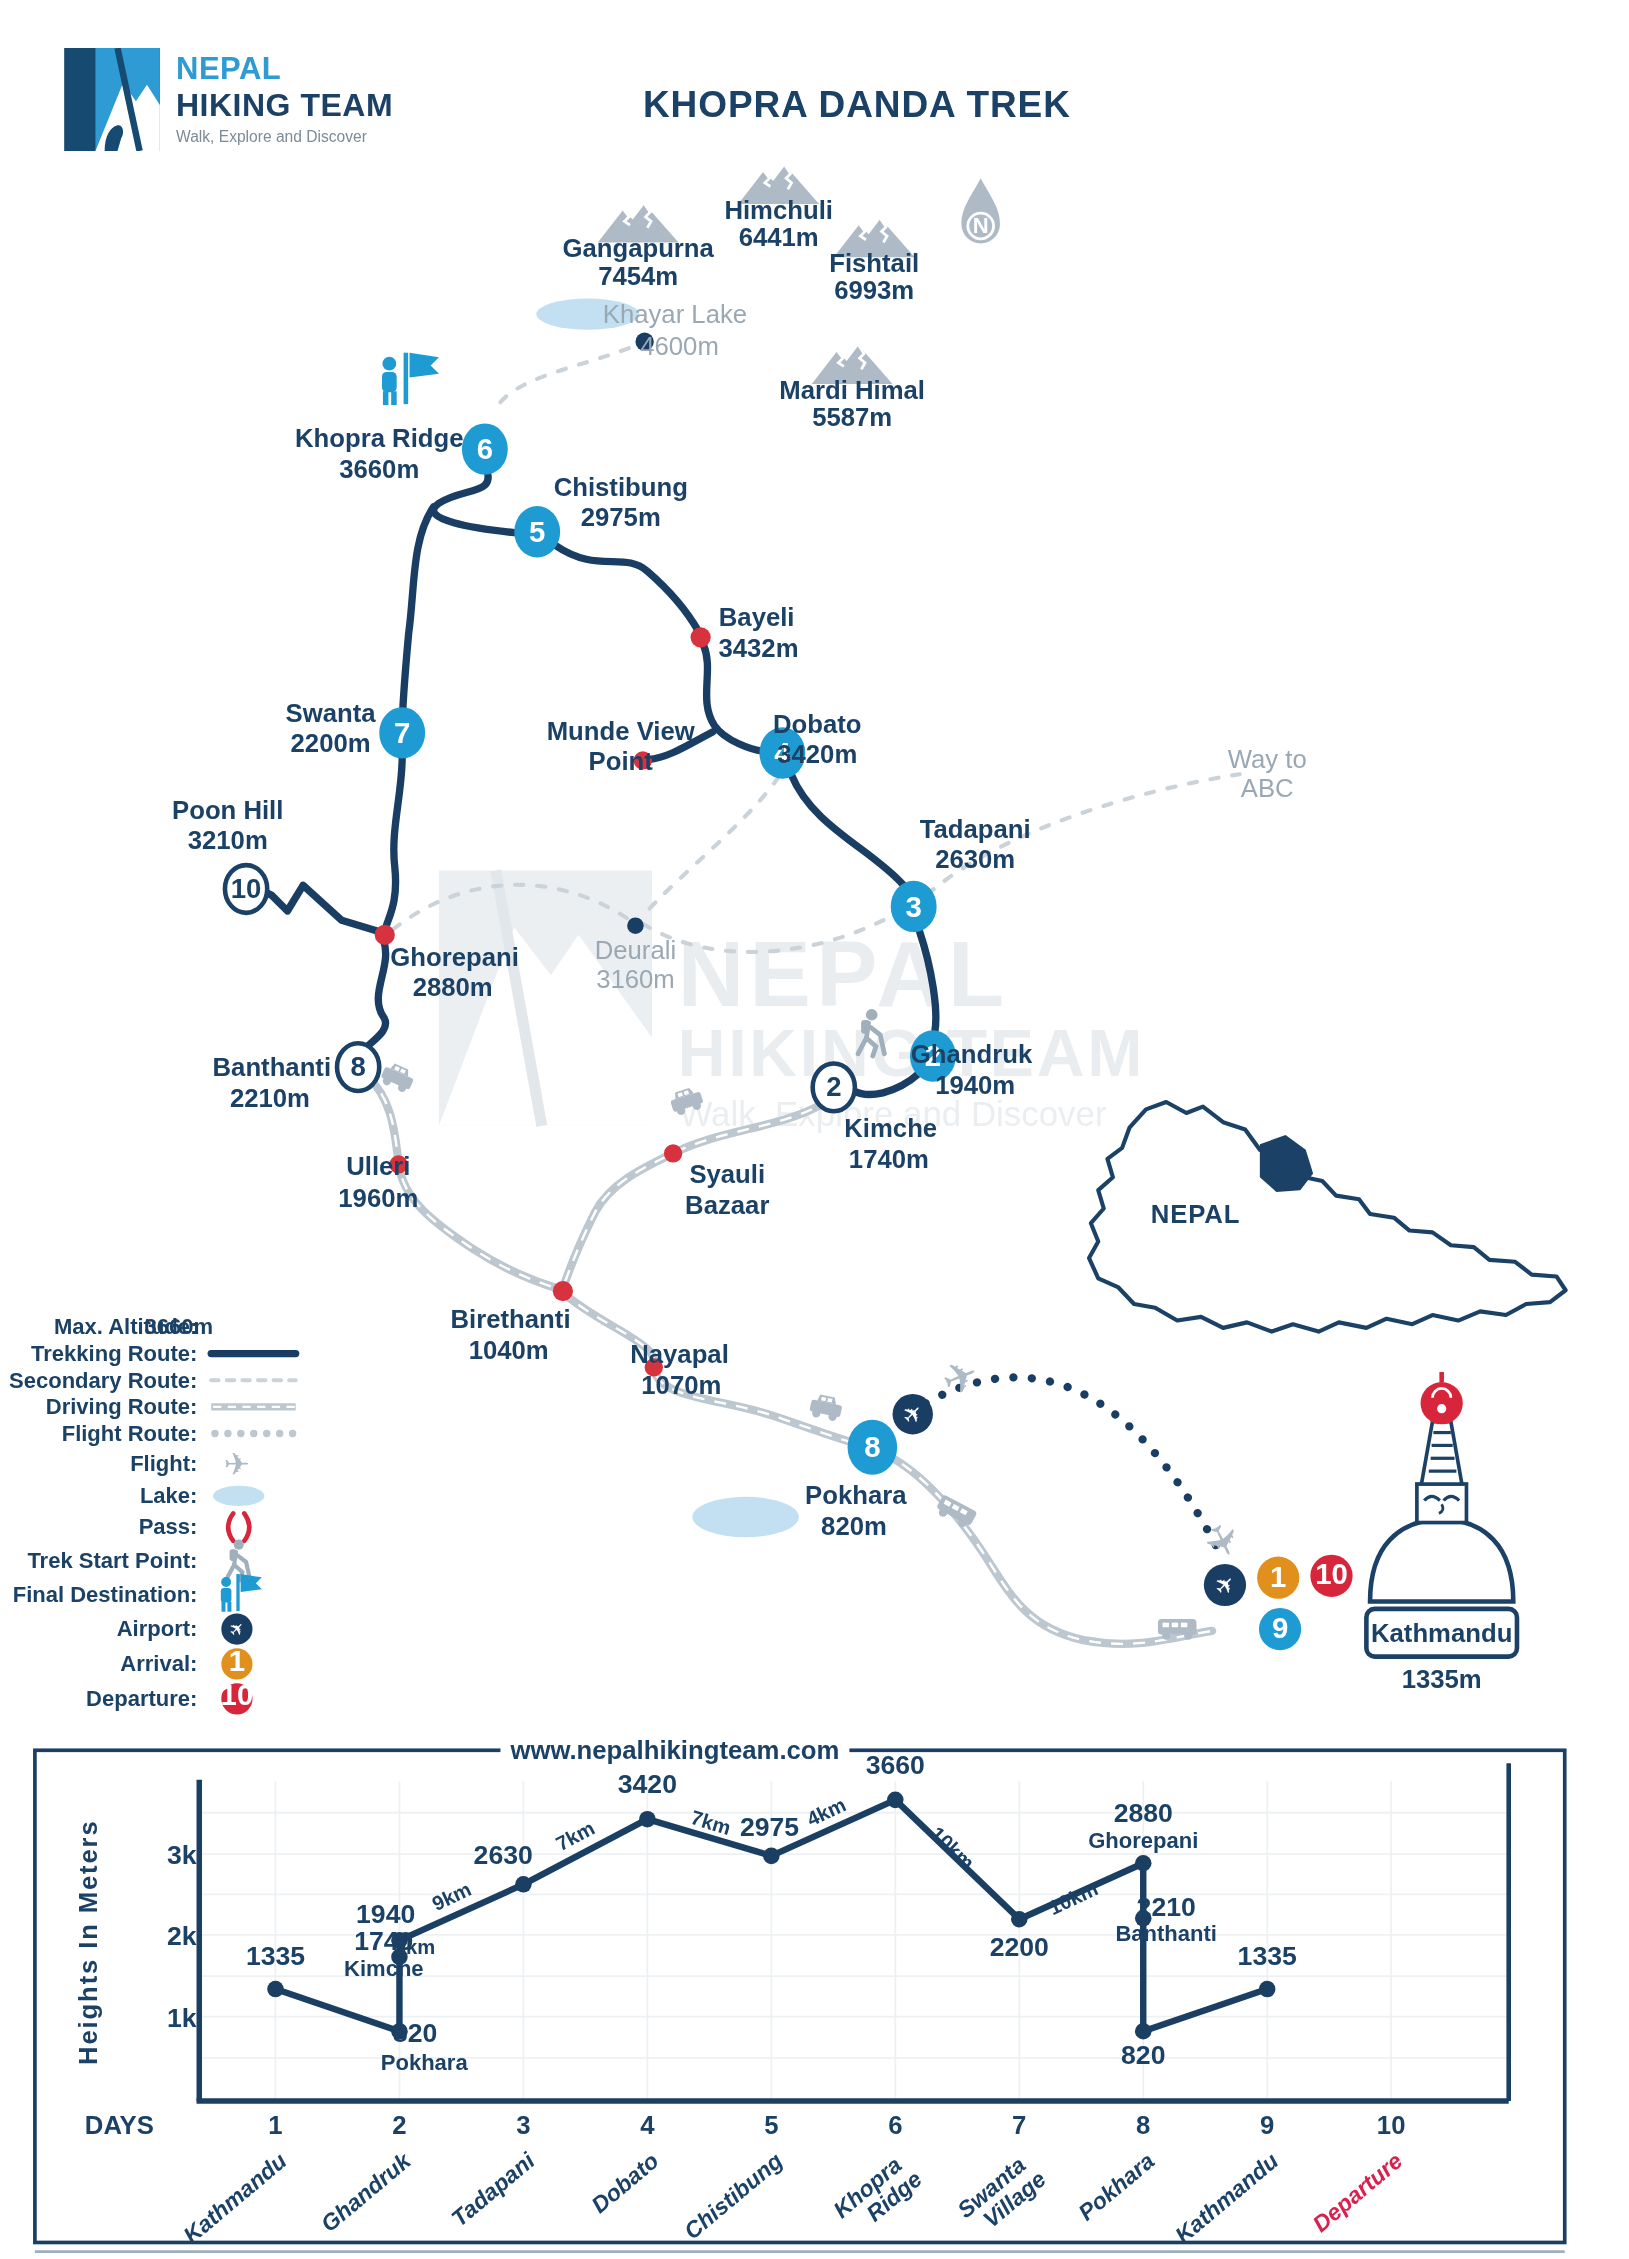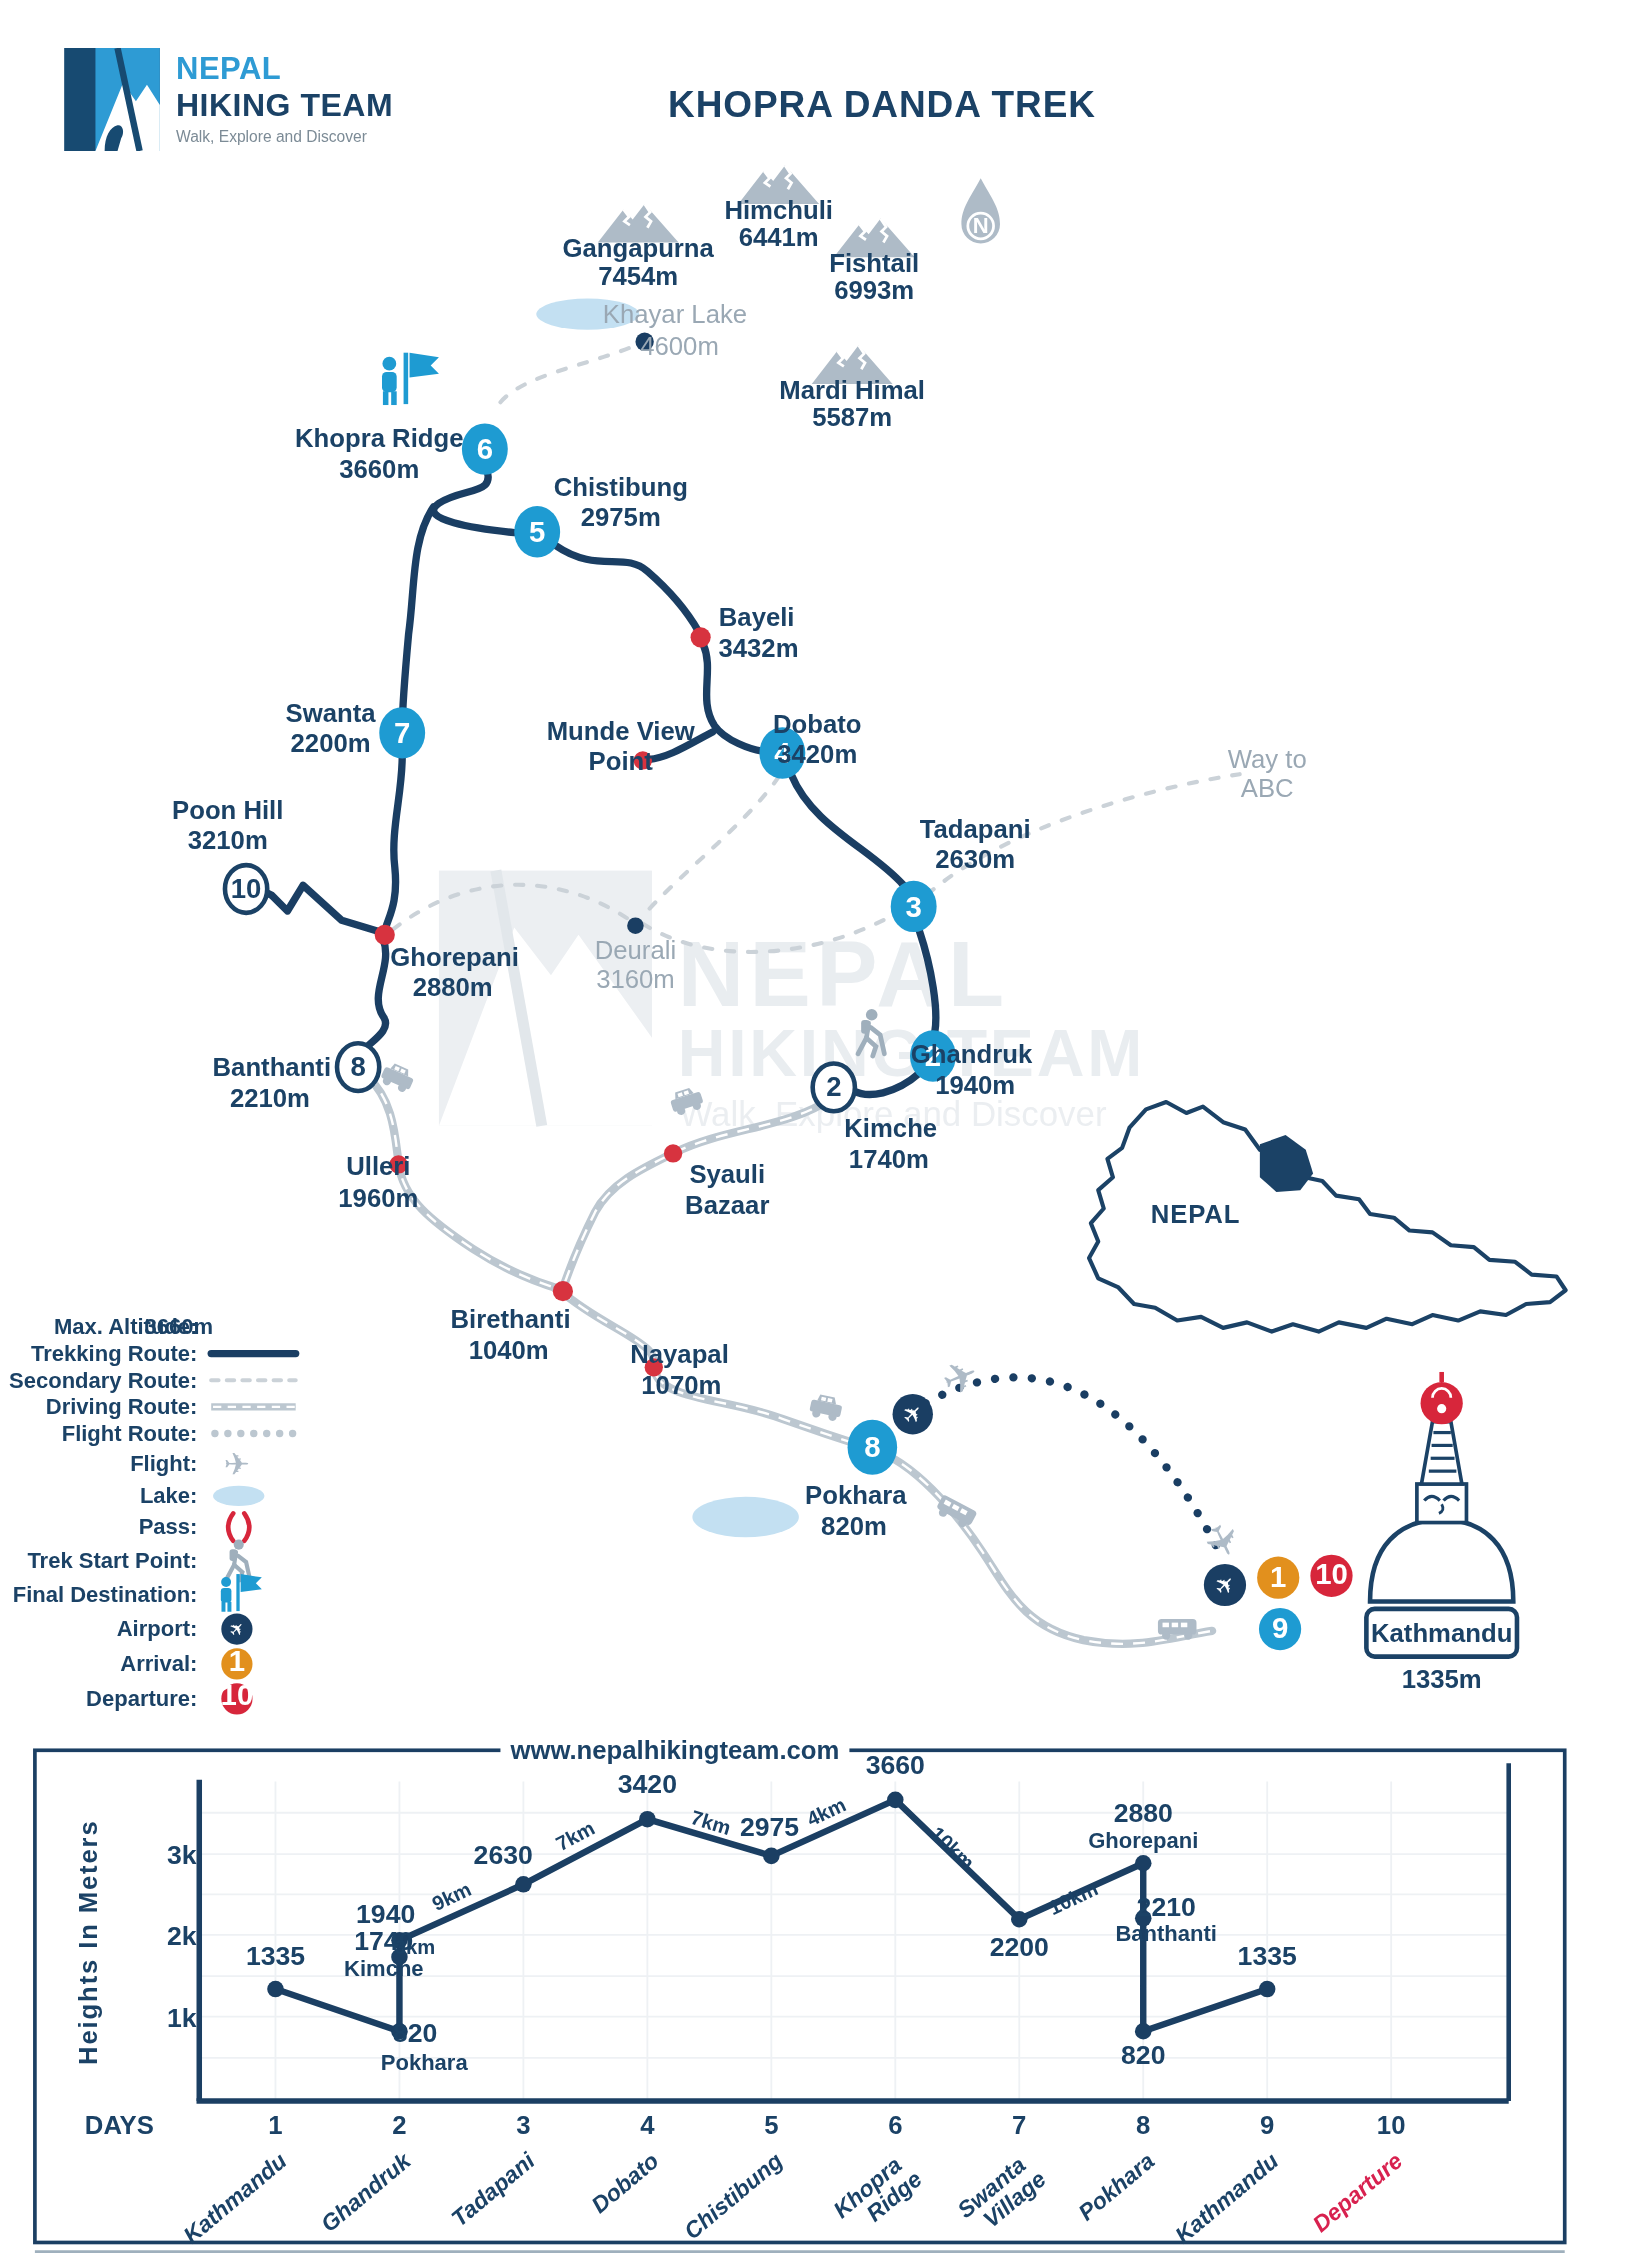--- a/index.html
+++ b/index.html
@@ -17,21 +17,21 @@
   .day{fill:#1B4266;font-weight:bold;font-size:28px;text-anchor:middle;}
   .xn{fill:#1B4266;font-weight:bold;font-style:italic;font-size:25px;text-anchor:end;}
   .xn-red{fill:#D8214F;}
   .leg{fill:#1B4266;font-weight:bold;font-size:24px;text-anchor:end;}
   .header{position:absolute;top:0;left:0;width:100%;height:161px;}
   .logo{position:absolute;left:64px;top:48px;width:96px;height:103px;}
   .brand{position:absolute;left:176px;top:53px;line-height:1;}
   .brand .l1{color:#2E9BD4;font-weight:bold;font-size:31px;letter-spacing:0.5px;}
   .brand .l2{color:#1B4266;font-weight:bold;font-size:32px;letter-spacing:0.5px;margin-top:4.6px;}
   .brand .l3{color:#7C8B96;font-size:15.6px;margin-top:8.3px;}
-  .title{position:absolute;left:643px;top:84px;width:478px;text-align:center;
+  .title{position:absolute;left:643px;top:84px;width:478px;
          color:#1B4266;font-weight:bold;font-size:37px;letter-spacing:0.9px;}
 </style>
 </head>
 <body>
 
 <div class="header">
   <svg class="logo" viewBox="0 0 104 112">
     <rect width="104" height="112" fill="#174A71"></rect>
     <rect x="34" width="70" height="112" fill="#2E9BD4"></rect>
     <polygon points="34,112 64,38 78,58 90,40 104,62 104,112" fill="#ffffff"></polygon>

